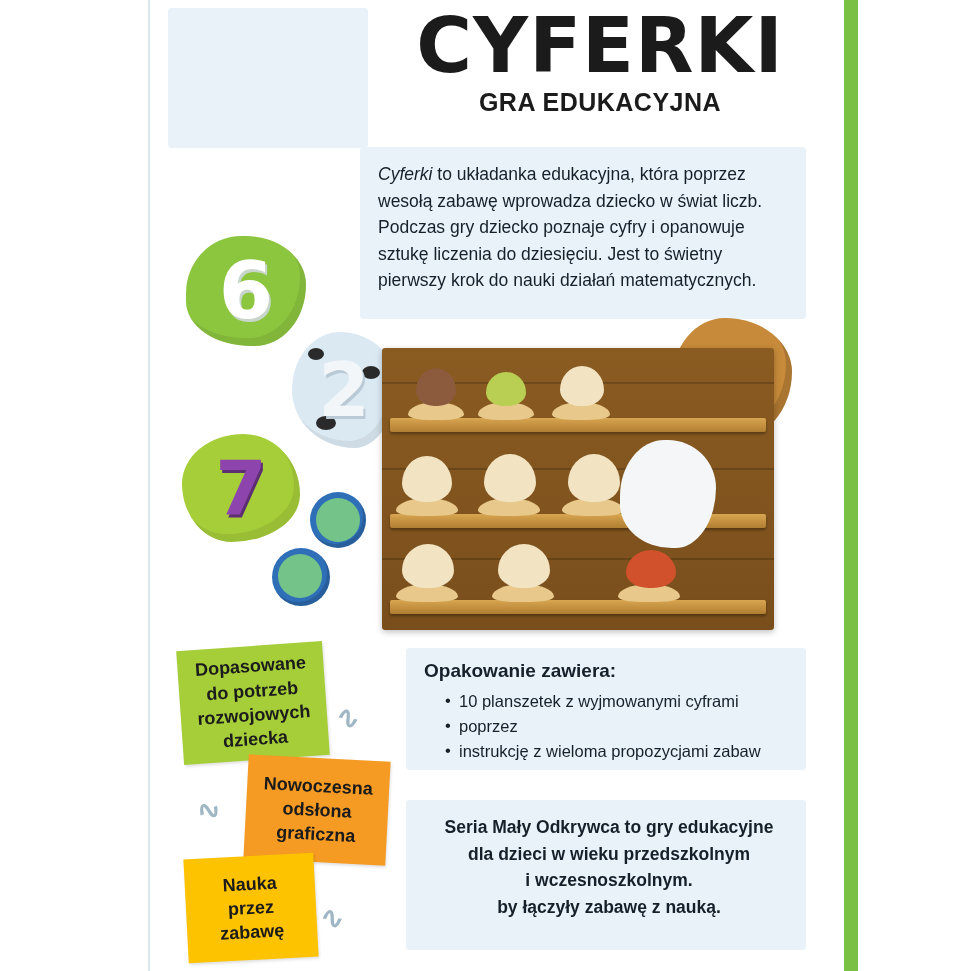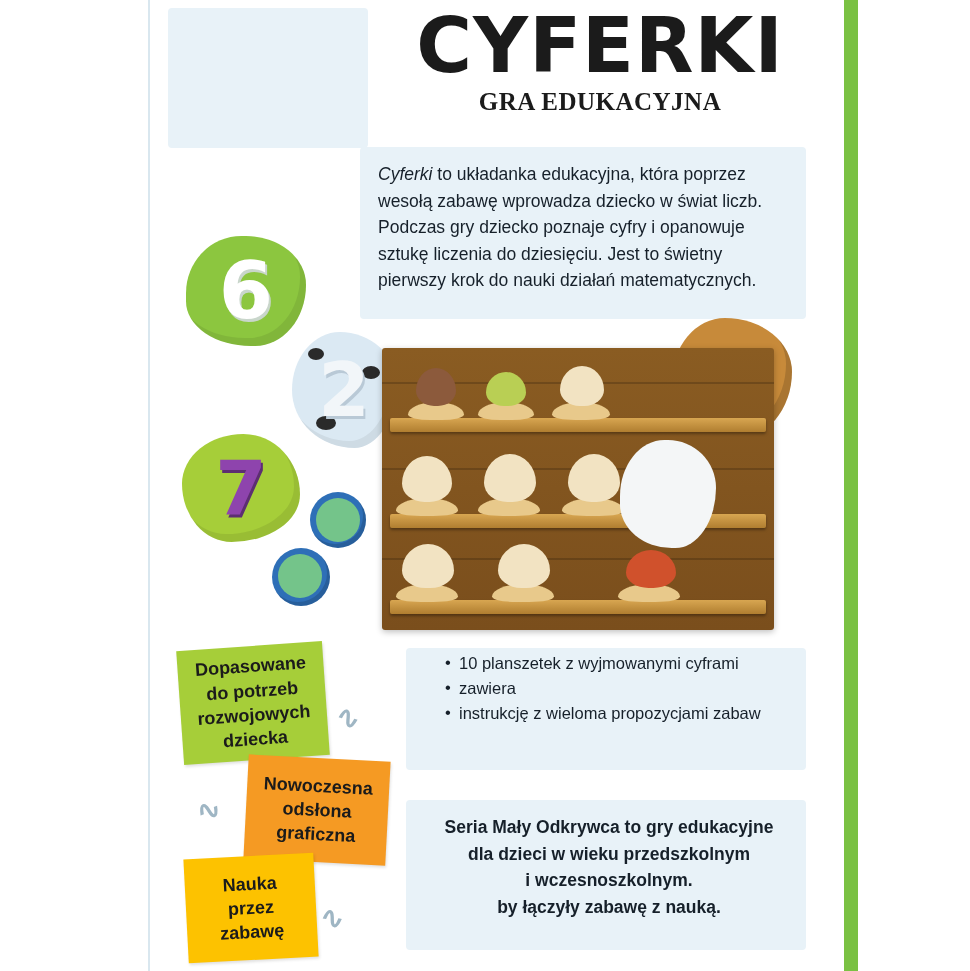--- a/index.html
+++ b/index.html
@@ -46,21 +46,21 @@
   .title {
     font-family: "DejaVu Sans", sans-serif;
     font-weight: bold;
     font-size: 76px;
     letter-spacing: 1px;
     color: #1b1b1b;
     line-height: 0.95;
     margin: 0;
   }
   .subtitle {
-    font-family: Liberation Serif, serif;
+    font-family: Liberation Sans, sans-serif;
     font-weight: bold;
     font-size: 25px;
     letter-spacing: 0.5px;
     color: #1b1b1b;
     margin-top: 6px;
     text-align: center;
   }
 
   
   .intro-panel {
@@ -400,23 +400,24 @@
     <div class="bird" style="left:20px; top:196px; width:52px; height:44px;"></div>
     <div class="nest" style="left:110px; top:236px; width:62px; height:18px;"></div>
     <div class="bird" style="left:116px; top:196px; width:52px; height:44px;"></div>
     <div class="nest" style="left:236px; top:236px; width:62px; height:18px;"></div>
     <div class="bird red" style="left:244px; top:202px; width:50px; height:38px;"></div>
 
     <div class="cutout" style="left:238px; top:92px; width:96px; height:108px;"></div>
   </div>
 
   <div class="contents-panel">
+    <div class="contents-title">Opakowanie zawiera:</div>
     <ul class="contents-list">
       <li>10 planszetek z wyjmowanymi cyframi</li>
-      <li>zawiera</li>
+      <li>poprzez</li>
       <li>instrukcję z wieloma propozycjami zabaw</li>
     </ul>
   </div>
 
   <div class="series-panel">
     <div class="series-text">
       <div>Seria Mały Odkrywca to gry edukacyjne</div>
       <div>dla dzieci w wieku przedszkolnym</div>
       <div>i wczesnoszkolnym.</div>
       <div>by łączyły zabawę z nauką.</div>

